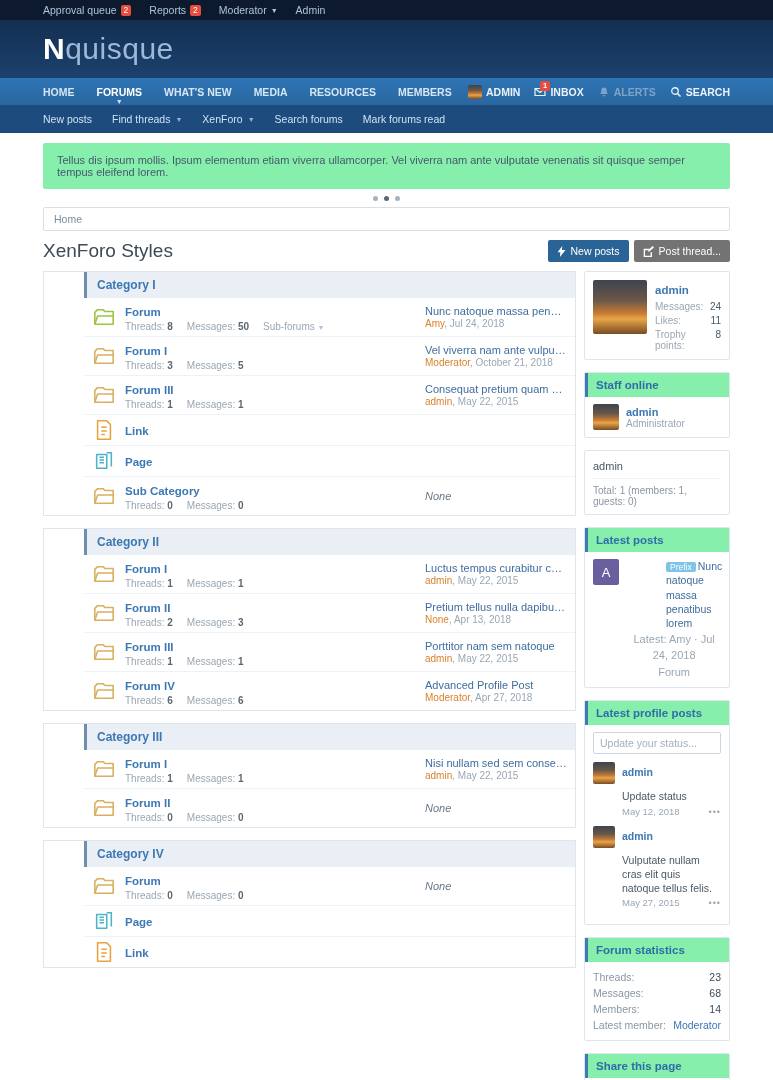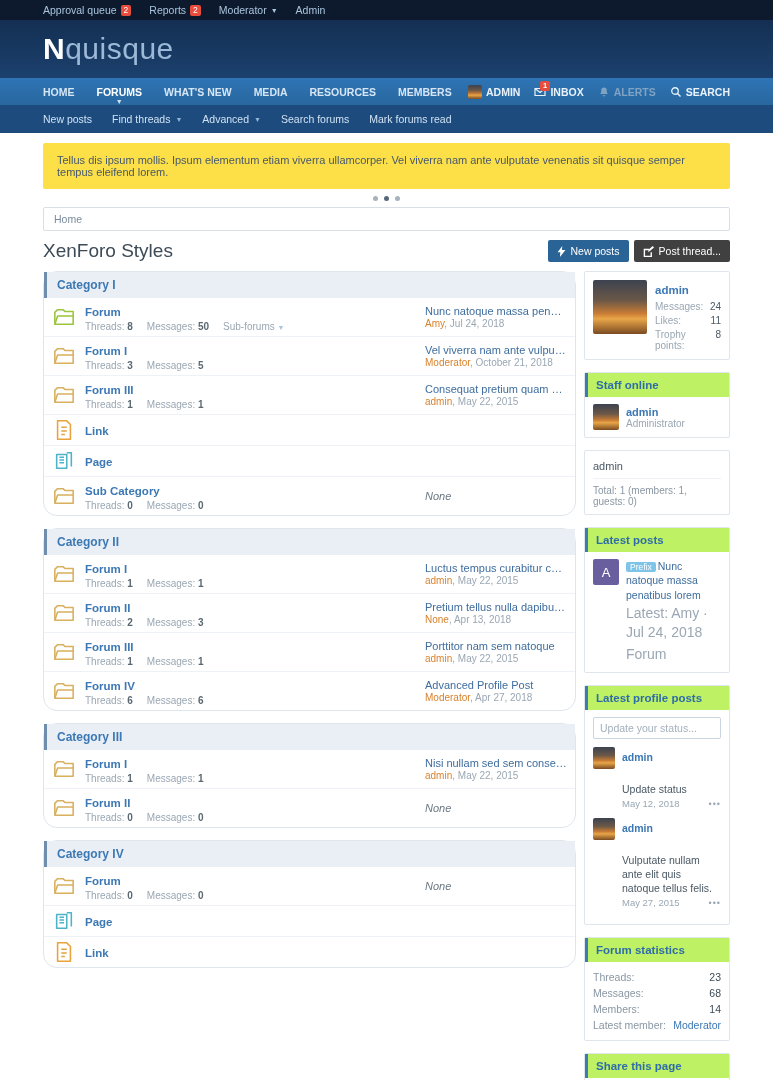--- a/index.html
+++ b/index.html
@@ -36,87 +36,87 @@
   .inbox-badge { position:absolute; top:-5px; left:6px; background:#e74c3c; color:#fff; font-size:7.5px; padding:0 2.5px; border-radius:2px; line-height:10px; }
   .navicon { width:12px; height:12px; display:inline-block; vertical-align:middle; }
 
   
   .subnav { background:#1d4b7d; height:28px; font-size:10.5px; }
   .subnav .container { display:flex; align-items:center; height:100%; gap:20px; }
   .subnav a { color:#cfe2f4; text-decoration:none; display:flex; align-items:center; gap:5px; }
   .subnav .caret { color:#8fb3d4; }
 
   
-  .notice { background:#fde047; margin-top:10px; padding:11px 14px; font-size:11px; color:#46586c; border-radius:2px; }
+  .notice { background:#86efac; margin-top:10px; padding:11px 14px; font-size:11px; color:#46586c; border-radius:2px; }
   .dots { display:flex; justify-content:center; gap:6px; margin:7px 0 6px; }
   .dot { width:5px; height:5px; border-radius:50%; background:#a7b2bc; cursor:pointer; }
   .dot.active { background:#55687a; }
 
   
   .crumb { border:1px solid #d8dfe7; border-radius:2px; padding:5px 10px; font-size:10.5px; color:#7a8b9c; background:#fff; }
   .crumb a { color:#7a8b9c; text-decoration:none; }
 
   
   .titlerow { display:flex; align-items:center; margin:9px 0 9px;gap:12px; }
   .page-title { font-size:19px; font-weight:400; color:#3d4b57; }
   .titlerow .btns { margin-left:auto; display:flex; gap:5px; }
   .btn { border:none; border-radius:2px; color:#fff; font-size:10.5px; padding:5px 9px; display:flex; align-items:center; gap:5px; cursor:pointer; font-family:inherit; }
   .btn-blue { background:#2a6496; }
-  .btn-orange { background:#404040; }
+  .btn-orange { background:#737373; }
 
   
   .main { display:flex; gap:8px; align-items:flex-start; }
   .col-left { width:533px; }
   .col-right { width:146px; }
 
   
-  .cat { border:1px solid #dfe5ec; border-radius:14px; margin-bottom:12px; background:#fff; }
+  .cat { border:1px solid #dfe5ec; border-radius:0; margin-bottom:12px; background:#fff;padding-left:40px; }
   .cat-header { background:#e9eff5; border-left:3px solid #6f8dad; padding:6px 10px; font-size:12px; font-weight:bold; color:#3c78b4; cursor:pointer; }
   .frow { display:flex; align-items:center; padding:4px 8px; border-top:1px solid #eef2f6; position:relative; min-height:29px; }
   .ficon { width:24px; height:22px; flex:0 0 24px; margin-right:9px; }
   .fmain { flex:1 1 auto; min-width:0; }
   .ftitle { font-size:11.5px; font-weight:600; color:#3c78b4; text-decoration:none; }
   .fmeta { font-size:10px; color:#9aa7b3; margin-top:1px; display:flex; gap:14px; }
   .fmeta b { color:#5a6872; font-weight:600; }
   .subforums { cursor:pointer; }
   .flatest { width:142px; flex:0 0 142px; font-size:11px; }
   .flatest .lt { color:#3e6d9e; text-decoration:none; display:block; white-space:nowrap; overflow:hidden; text-overflow:ellipsis; }
   .flatest .lm { font-size:10px; color:#9aa7b3; margin-top:1px; white-space:nowrap; overflow:hidden; }
   .flatest .la { color:#d9822b; text-decoration:none; }
   .fnone { font-style:italic; color:#6b7884; font-size:11px; }
   .tooltip { position:absolute; left:96px; top:4px; background:#3a3a3a; color:#fff; font-size:10px; padding:3px 8px; border-radius:2px; white-space:nowrap; z-index:5; }
   .tooltip:before { content:""; position:absolute; left:-4px; top:6px; border:4px solid transparent; border-right-color:#3a3a3a; border-left:none; }
 
   
   .sblock { border:1px solid #dfe5ec; border-radius:2px; margin-bottom:12px; background:#fff; }
-  .sheader { background:#bef264; border-left:3px solid #3f7ab0; padding:6px 8px; font-size:11.5px; font-weight:bold; color:#2f6da8; }
+  .sheader { background:#86efac; border-left:3px solid #3f7ab0; padding:6px 8px; font-size:11.5px; font-weight:bold; color:#2f6da8; }
   .sbody { padding:7px 8px; }
   .visitor { display:flex; gap:8px; padding:8px; }
   .avatar-lg { width:54px; height:54px; border-radius:2px; flex:0 0 54px; cursor:pointer; }
   .visitor-info { flex:1; }
   .visitor-name { font-size:11.5px; font-weight:600; color:#3c78b4; text-decoration:none; }
   .statrow { display:flex; font-size:10px; color:#9aa7b3; margin-top:3px; }
   .statrow b { margin-left:auto; color:#4a5864; font-weight:normal; }
   .staff-item { display:flex; gap:7px; align-items:center; }
   .avatar-sm { width:26px; height:26px; border-radius:2px; flex:0 0 26px; cursor:pointer; }
   .staff-name { font-size:11px; font-weight:600; color:#3c78b4; text-decoration:none; display:block; }
   .staff-role { font-size:10px; color:#9aa7b3; }
   .online-name { font-size:11px; color:#4a5864; padding:2px 0 6px; border-bottom:1px solid #eef2f6; }
   .online-total { font-size:10px; color:#8a97a3; padding-top:6px; }
   .lp-item { display:flex; gap:7px; }
   .avatar-letter { width:26px; height:26px; border-radius:2px; flex:0 0 26px; background:#6a5f9e; color:#fff; font-size:13px; display:flex; align-items:center; justify-content:center; }
-  .lp-title { font-size:10.5px; color:#3e6d9e; text-decoration:none; line-height:1.35; display:block; }
+  .lp-title { font-size:10.5px; color:#3e6d9e; text-decoration:none; line-height:1.35; display:block;margin-left:40px; }
   .prefix-badge { background:#7ec4e8; color:#fff; font-size:8.5px; padding:0 4px; border-radius:2px; margin-right:2px; }
-  .lp-meta { font-size:14px; color:#9aa7b3; margin-top:2px; line-height:1.4; }
+  .lp-meta { font-size:11px; color:#9aa7b3; margin-top:2px; line-height:1.4;text-align:center; }
   .status-input { width:100%; border:1px solid #ccd6e0; border-radius:2px; font-size:10.5px; padding:4px 6px; color:#4a5864; font-family:inherit; margin-bottom:8px; }
   .status-input::placeholder { color:#a3b0bc; }
   .pp-item { display:flex; gap:7px; margin-bottom:9px; position:relative; }
   .avatar-xs { width:22px; height:22px; border-radius:2px; flex:0 0 22px; cursor:pointer; }
   .pp-name { font-size:10.5px; font-weight:600; color:#3c78b4; text-decoration:none; }
-  .pp-text { font-size:10.5px; color:#4a5864; line-height:1.35; margin-top:17px; }
+  .pp-text { font-size:10.5px; color:#4a5864; line-height:1.35; margin-top:9px; }
   .pp-date { font-size:9.5px; color:#9aa7b3; margin-top:2px; }
   .pp-dots { position:absolute; right:0; bottom:0; color:#9aa7b3; font-size:9px; letter-spacing:1px; cursor:pointer; }
   .fs-row { display:flex; font-size:10.5px; color:#8a97a3; padding:2px 0; }
   .fs-row b { margin-left:auto; color:#3d4b57; font-weight:normal; }
   .fs-row a { margin-left:auto; color:#3c78b4; text-decoration:none; }
   .share-grid { display:flex; flex-wrap:wrap; gap:8px 14px; padding:4px 2px; }
   .share-ic { color:#6b7884; font-size:14px; width:17px; text-align:center; cursor:pointer; font-weight:bold; }
 </style>
 </head>
 <body>
@@ -192,21 +192,21 @@
 <div class="subnav">
   <div class="container" id="subnav-items">
       <a href="#">
         <span>New posts</span>
       </a>
       <a href="#">
         <span>Find threads</span>
         <span class="caret">▼</span>
       </a>
       <a href="#">
-        <span>Advanced</span>
+        <span>XenForo</span>
         <span class="caret">▼</span>
       </a>
       <a href="#">
         <span>Search forums</span>
       </a>
       <a href="#">
         <span>Mark forums read</span>
       </a>
     </div>
 </div>
@@ -499,21 +499,21 @@
         <div class="sbody">
           <input class="status-input" type="text" placeholder="Update your status..." style="">
           <div id="profile-posts">
               <div class="pp-item">
                 <span class="avatar-xs sunset"></span>
                 <div style="flex:1;"><a href="#" class="pp-name">admin</a><div class="pp-text">Update status</div><div class="pp-date">May 12, 2018</div></div>
                 <span class="pp-dots">•••</span>
               </div>
               <div class="pp-item">
                 <span class="avatar-xs sunset"></span>
-                <div style="flex:1;"><a href="#" class="pp-name">admin</a><div class="pp-text">Vulputate nullam ante elit quis natoque tellus felis.</div><div class="pp-date">May 27, 2015</div></div>
+                <div style="flex:1;"><a href="#" class="pp-name">admin</a><div class="pp-text">Vulputate nullam cras elit quis natoque tellus felis.</div><div class="pp-date">May 27, 2015</div></div>
                 <span class="pp-dots">•••</span>
               </div>
             </div>
         </div>
       </div>
 
       <div class="sblock">
         <div class="sheader">Forum statistics</div>
         <div class="sbody" id="forum-stats">
             <div class="fs-row">

